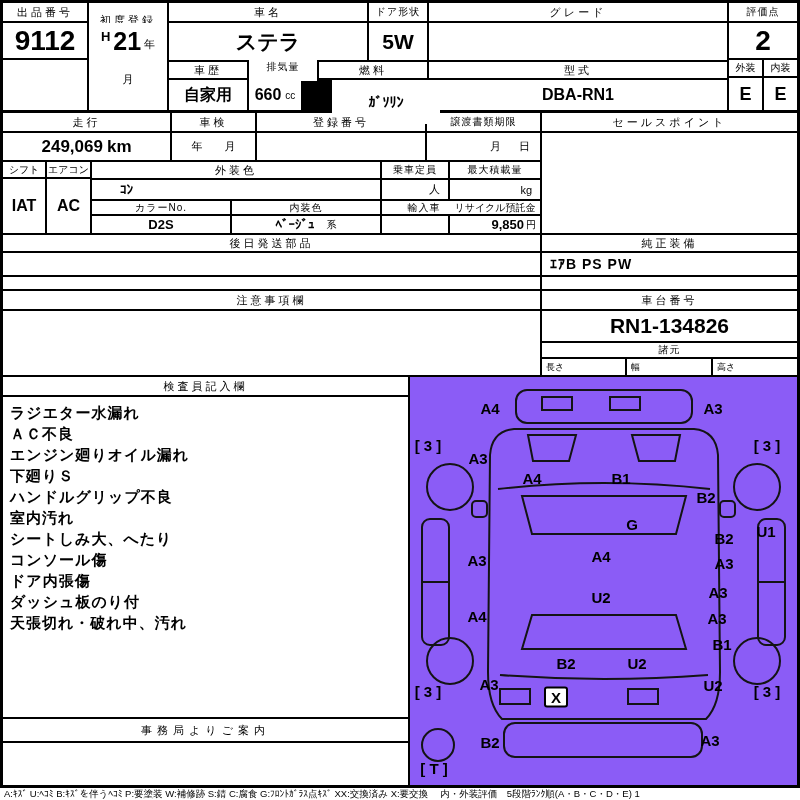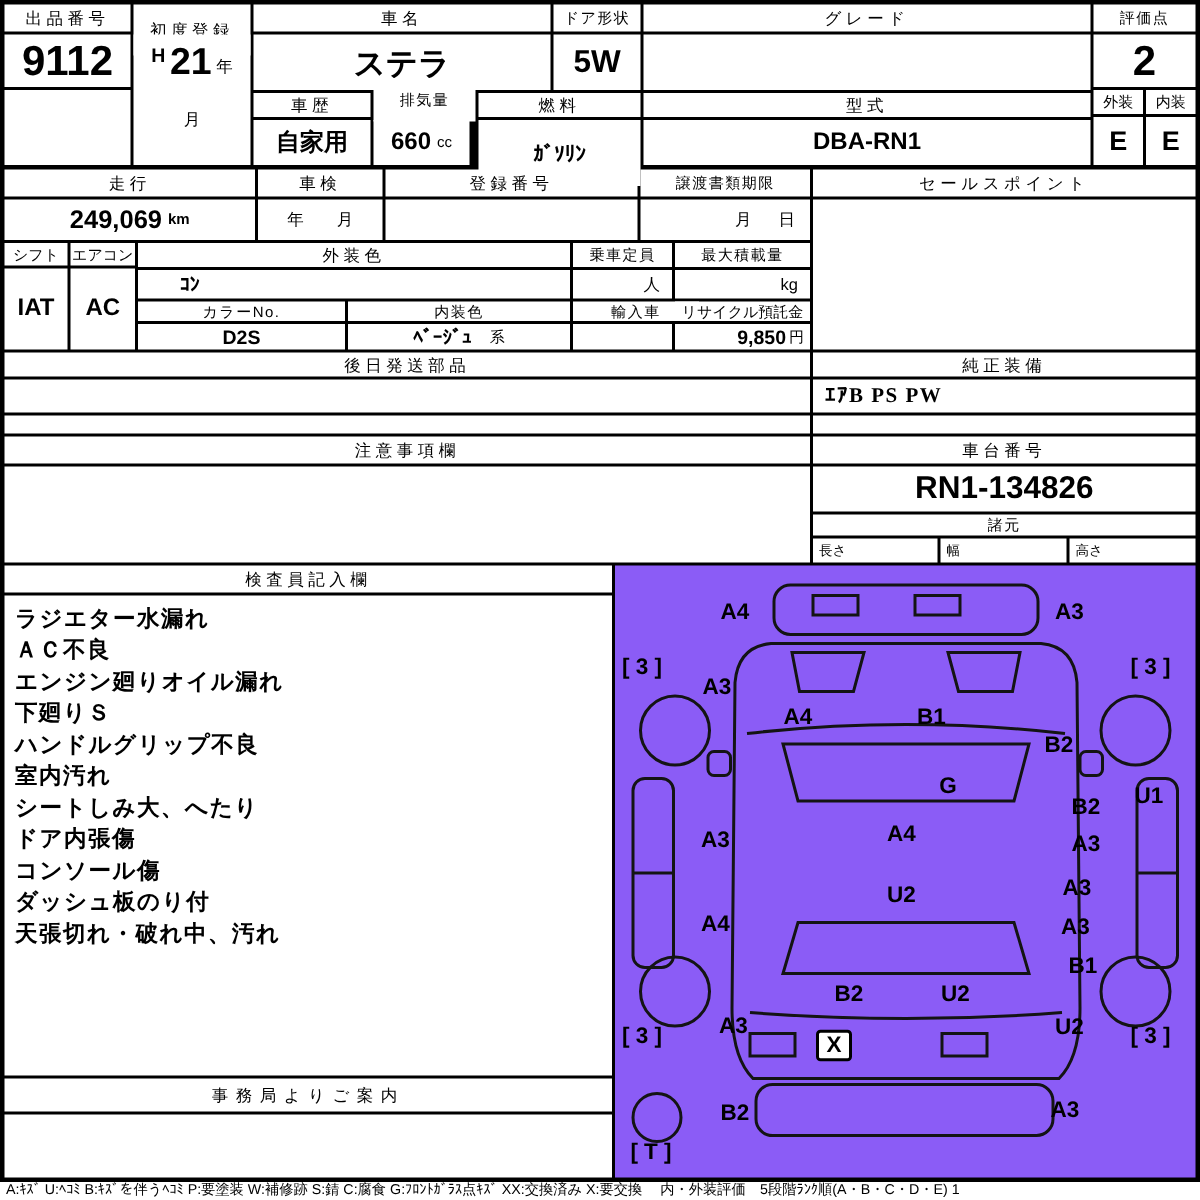--- a/index.html
+++ b/index.html
@@ -8,21 +8,21 @@
   .sheet { position:relative; width:800px; height:800px; background:#fff; overflow:hidden; }
   .grid { position:absolute; left:0; top:0; width:800px; height:788px; background:#000; }
   .cell { position:absolute; background:#fff; overflow:hidden; }
   .hdr { display:flex; align-items:center; justify-content:center; font-size:11px; letter-spacing:3px; white-space:nowrap; }
   .hdr.s1 { letter-spacing:1px; font-size:10px; }
   .hdr.s0 { letter-spacing:0; font-size:10px; }
   .hdr.tiny { letter-spacing:0; font-size:10px; }
   .val { display:flex; align-items:center; justify-content:center; font-weight:bold; white-space:nowrap; }
   .unit { font-weight:normal; font-size:10px; }
   .sm { font-weight:normal; font-size:11px; }
-  .left { justify-content:flex-start;font-family:Liberation Serif, serif; }
+  .left { justify-content:flex-start; }
   .right { justify-content:flex-end; }
   .firstreg { display:flex; flex-direction:column; align-items:center; }
   .firstreg .row1 { display:flex; align-items:flex-end; gap:3px; margin-top:6px; }
   .firstreg .era { font-weight:bold; font-size:13px; margin-bottom:10px; }
   .firstreg .yr { font-weight:bold; font-size:25px; line-height:1; }
   .firstreg .suf { font-size:11px; margin-bottom:2px; }
   .firstreg .month { font-size:11px; margin-top:18px; }
   .notes { padding:5px 0 0 7px; }
   .note-line { font-size:15px; font-weight:bold; line-height:21px; letter-spacing:1px; white-space:nowrap; }
   .diagram { position:absolute; background:#8b5cf6; }
@@ -66,35 +66,35 @@
     <div class="cell val" style="left:729px;top:23px;width:68px;height:35px;font-size:28px">2</div>
     <div class="cell hdr s0" style="left:729px;top:60px;width:33px;height:16px">外装</div>
     <div class="cell hdr s0" style="left:764px;top:60px;width:33px;height:16px">内装</div>
     <div class="cell val" style="left:729px;top:78px;width:33px;height:32px;font-size:18px">E</div>
     <div class="cell val" style="left:764px;top:78px;width:33px;height:32px;font-size:18px">E</div>
 
     <div class="cell hdr" style="left:169px;top:62px;width:78px;height:16px">車歴</div>
     <div class="cell val" style="left:169px;top:80px;width:78px;height:30px;font-size:16px">自家用</div>
 
     <div class="cell hdr s1" style="left:249px;top:52px;width:68px;height:29px">排気量</div>
-    <div class="cell val" style="left:249px;top:80px;width:64px;height:30px;font-size:16px;gap:4px">
+    <div class="cell val" style="left:249px;top:80px;width:52px;height:30px;font-size:16px;gap:4px">
       <span>660</span>
       <span class="unit">cc</span>
     </div>
 
     <div class="cell hdr" style="left:319px;top:62px;width:108px;height:16px">燃料</div>
-    <div class="cell val" style="left:319px;top:80px;width:108px;height:44px;font-size:14px">ｶﾞｿﾘﾝ</div>
+    <div class="cell val" style="left:332px;top:80px;width:108px;height:44px;font-size:14px">ｶﾞｿﾘﾝ</div>
 
     <div class="cell hdr" style="left:429px;top:62px;width:298px;height:16px">型式</div>
     <div class="cell val" style="left:429px;top:80px;width:298px;height:30px;font-size:16px">DBA-RN1</div>
 
     <div class="cell hdr" style="left:3px;top:113px;width:167px;height:18px">走行</div>
     <div class="cell val" style="left:3px;top:133px;width:167px;height:27px;font-size:17px;gap:4px">
       <span>249,069</span>
-      <span style="font-size:10px">km</span>
+      <span style="font-size:17px">km</span>
     </div>
 
     <div class="cell hdr" style="left:172px;top:113px;width:83px;height:18px">車検</div>
     <div class="cell val" style="left:172px;top:133px;width:83px;height:27px;gap:22px">
       <span class="sm">年</span>
       <span class="sm">月</span>
     </div>
 
     <div class="cell hdr" style="left:257px;top:113px;width:168px;height:18px">登録番号</div>
     <div class="cell val" style="left:257px;top:133px;width:168px;height:27px"></div>
@@ -163,22 +163,22 @@
 
     <div class="cell hdr" style="left:3px;top:377px;width:405px;height:18px">検査員記入欄</div>
     <div class="cell notes" style="left:3px;top:397px;width:405px;height:320px">
         <div class="note-line">ラジエター水漏れ</div>
         <div class="note-line">ＡＣ不良</div>
         <div class="note-line">エンジン廻りオイル漏れ</div>
         <div class="note-line">下廻りＳ</div>
         <div class="note-line">ハンドルグリップ不良</div>
         <div class="note-line">室内汚れ</div>
         <div class="note-line">シートしみ大、へたり</div>
+        <div class="note-line">コンソール傷</div>
         <div class="note-line">ドア内張傷</div>
-        <div class="note-line">コンソール傷</div>
         <div class="note-line">ダッシュ板のり付</div>
         <div class="note-line">天張切れ・破れ中、汚れ</div>
       </div>
     <div class="cell hdr" style="left:3px;top:719px;width:405px;height:22px;letter-spacing:5px">事務局よりご案内</div>
     <div class="cell" style="left:3px;top:743px;width:405px;height:42px"></div>
 
     <div class="cell diagram" style="left:410px;top:377px;width:387px;height:408px">
       <svg width="387" height="408" viewBox="0 0 387 408">
         <g fill="none" stroke="#141414" stroke-width="2">
           <rect x="106" y="13" width="176" height="33" rx="11"></rect>

